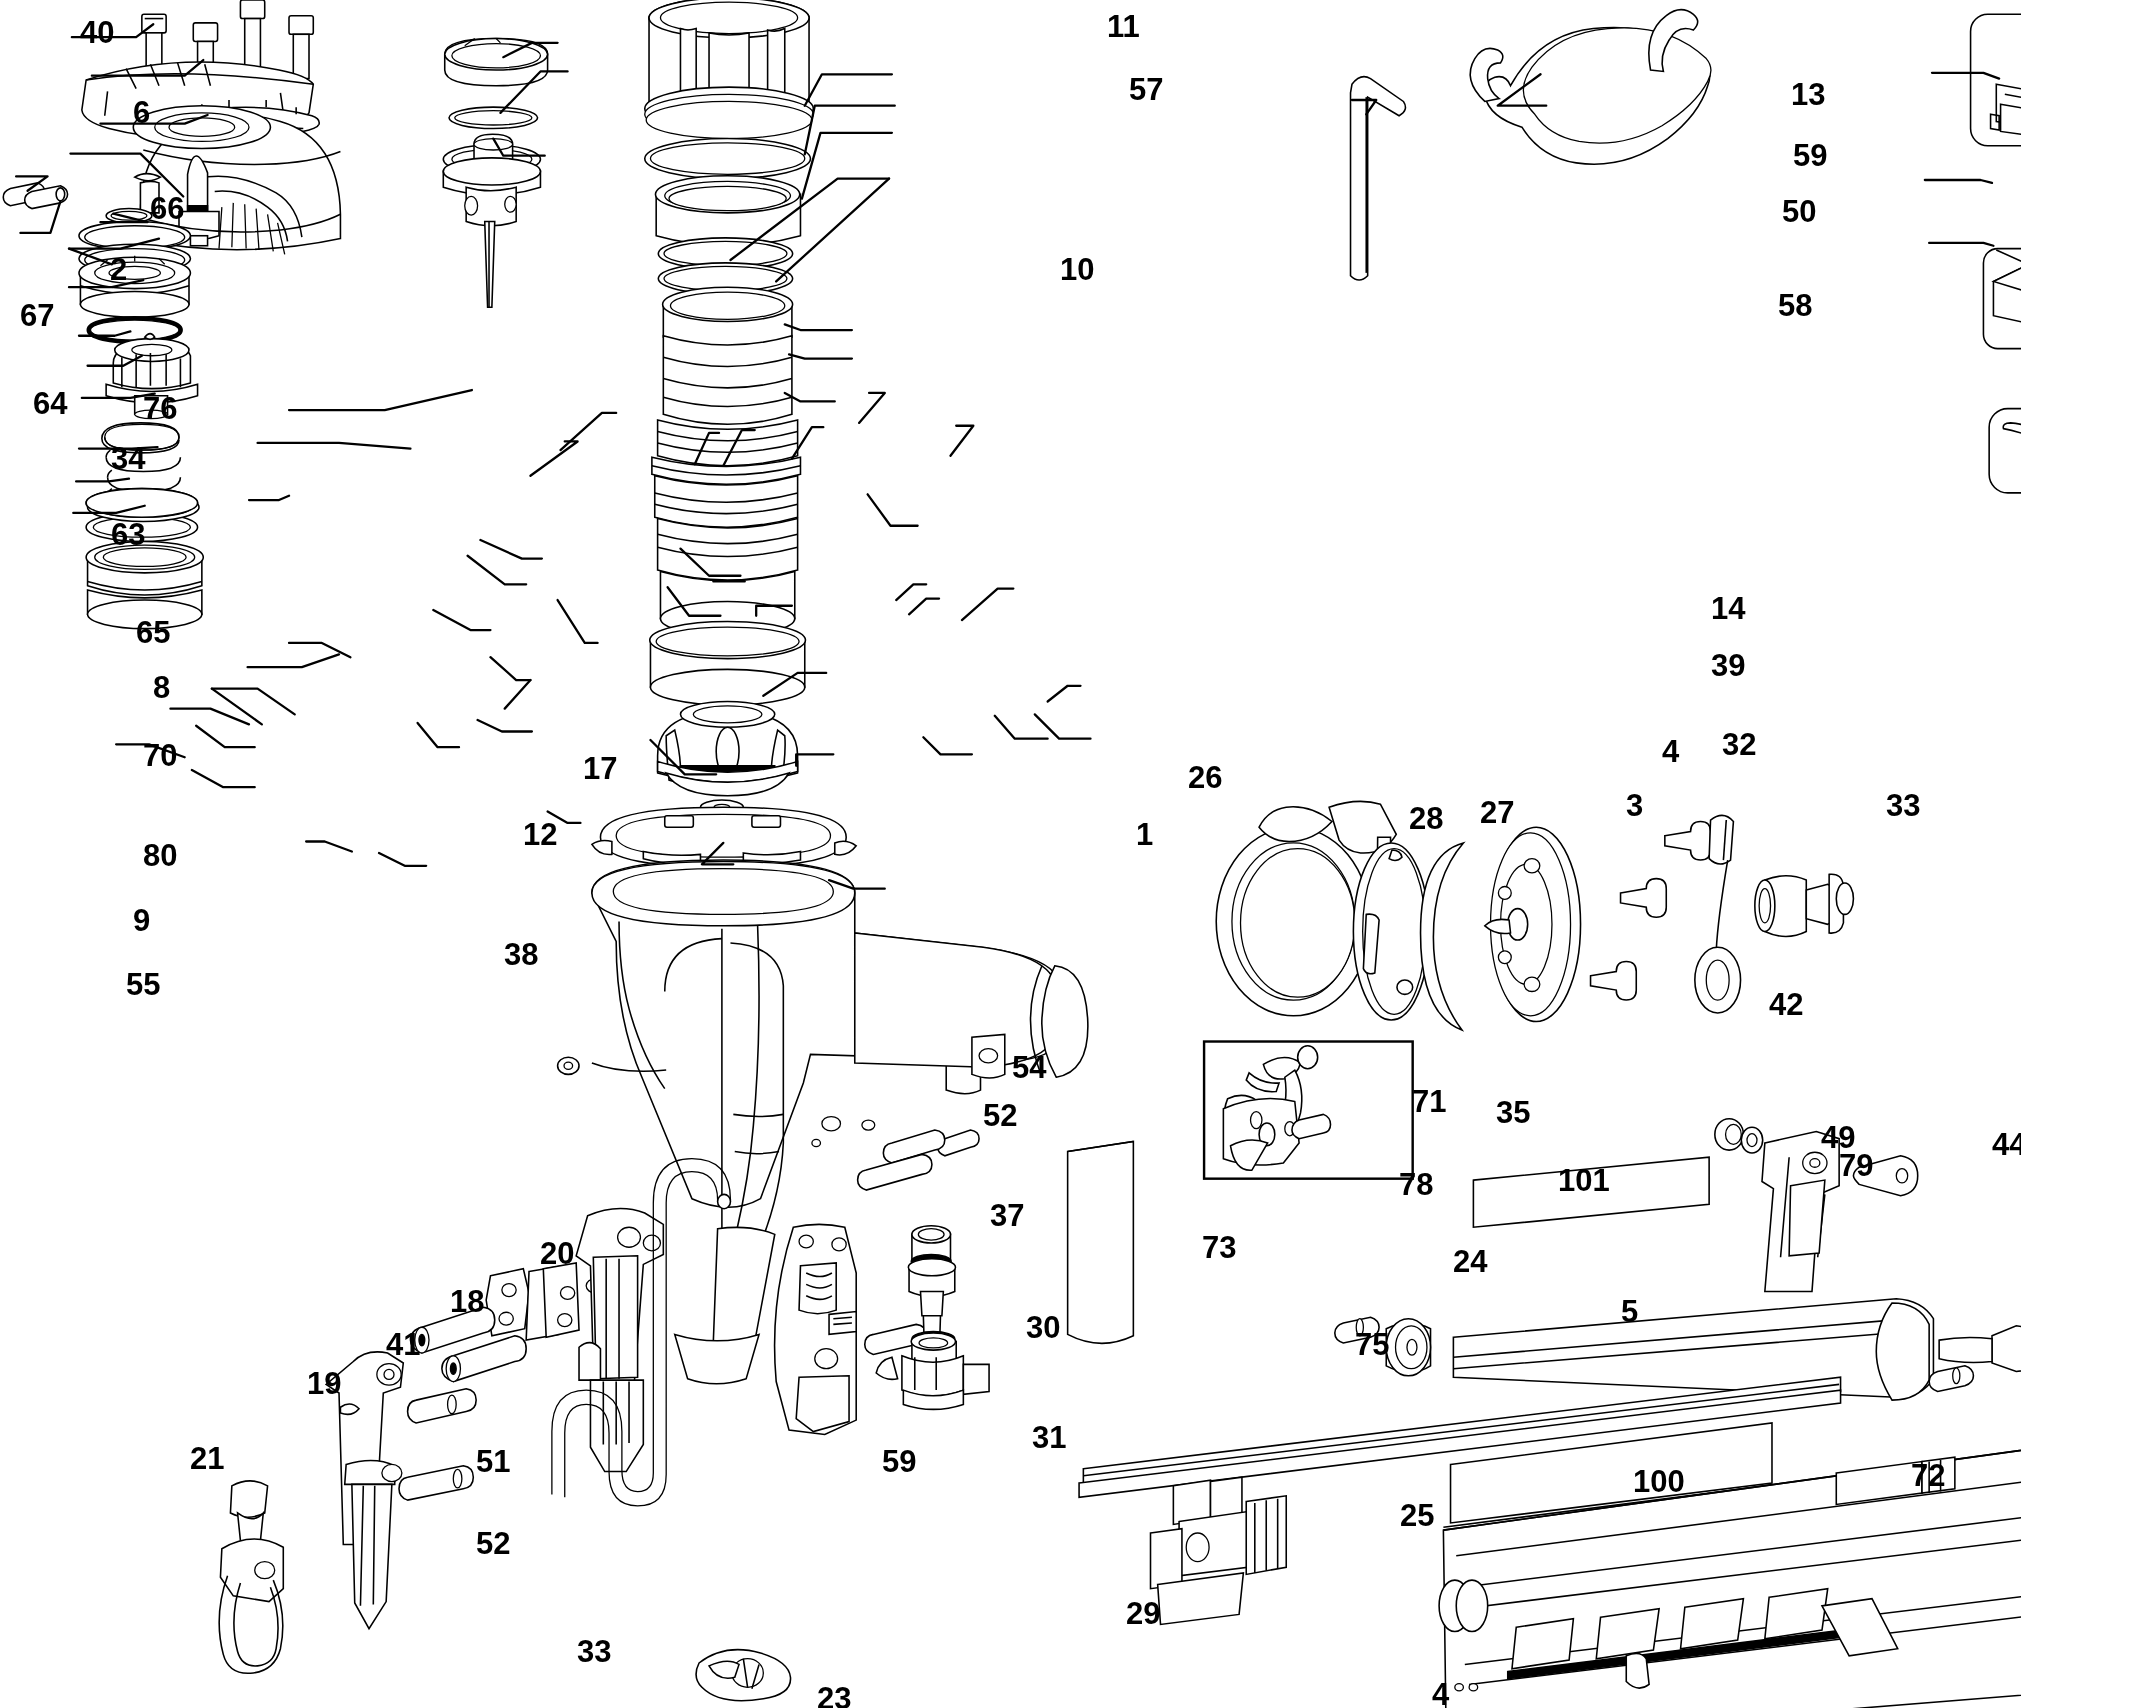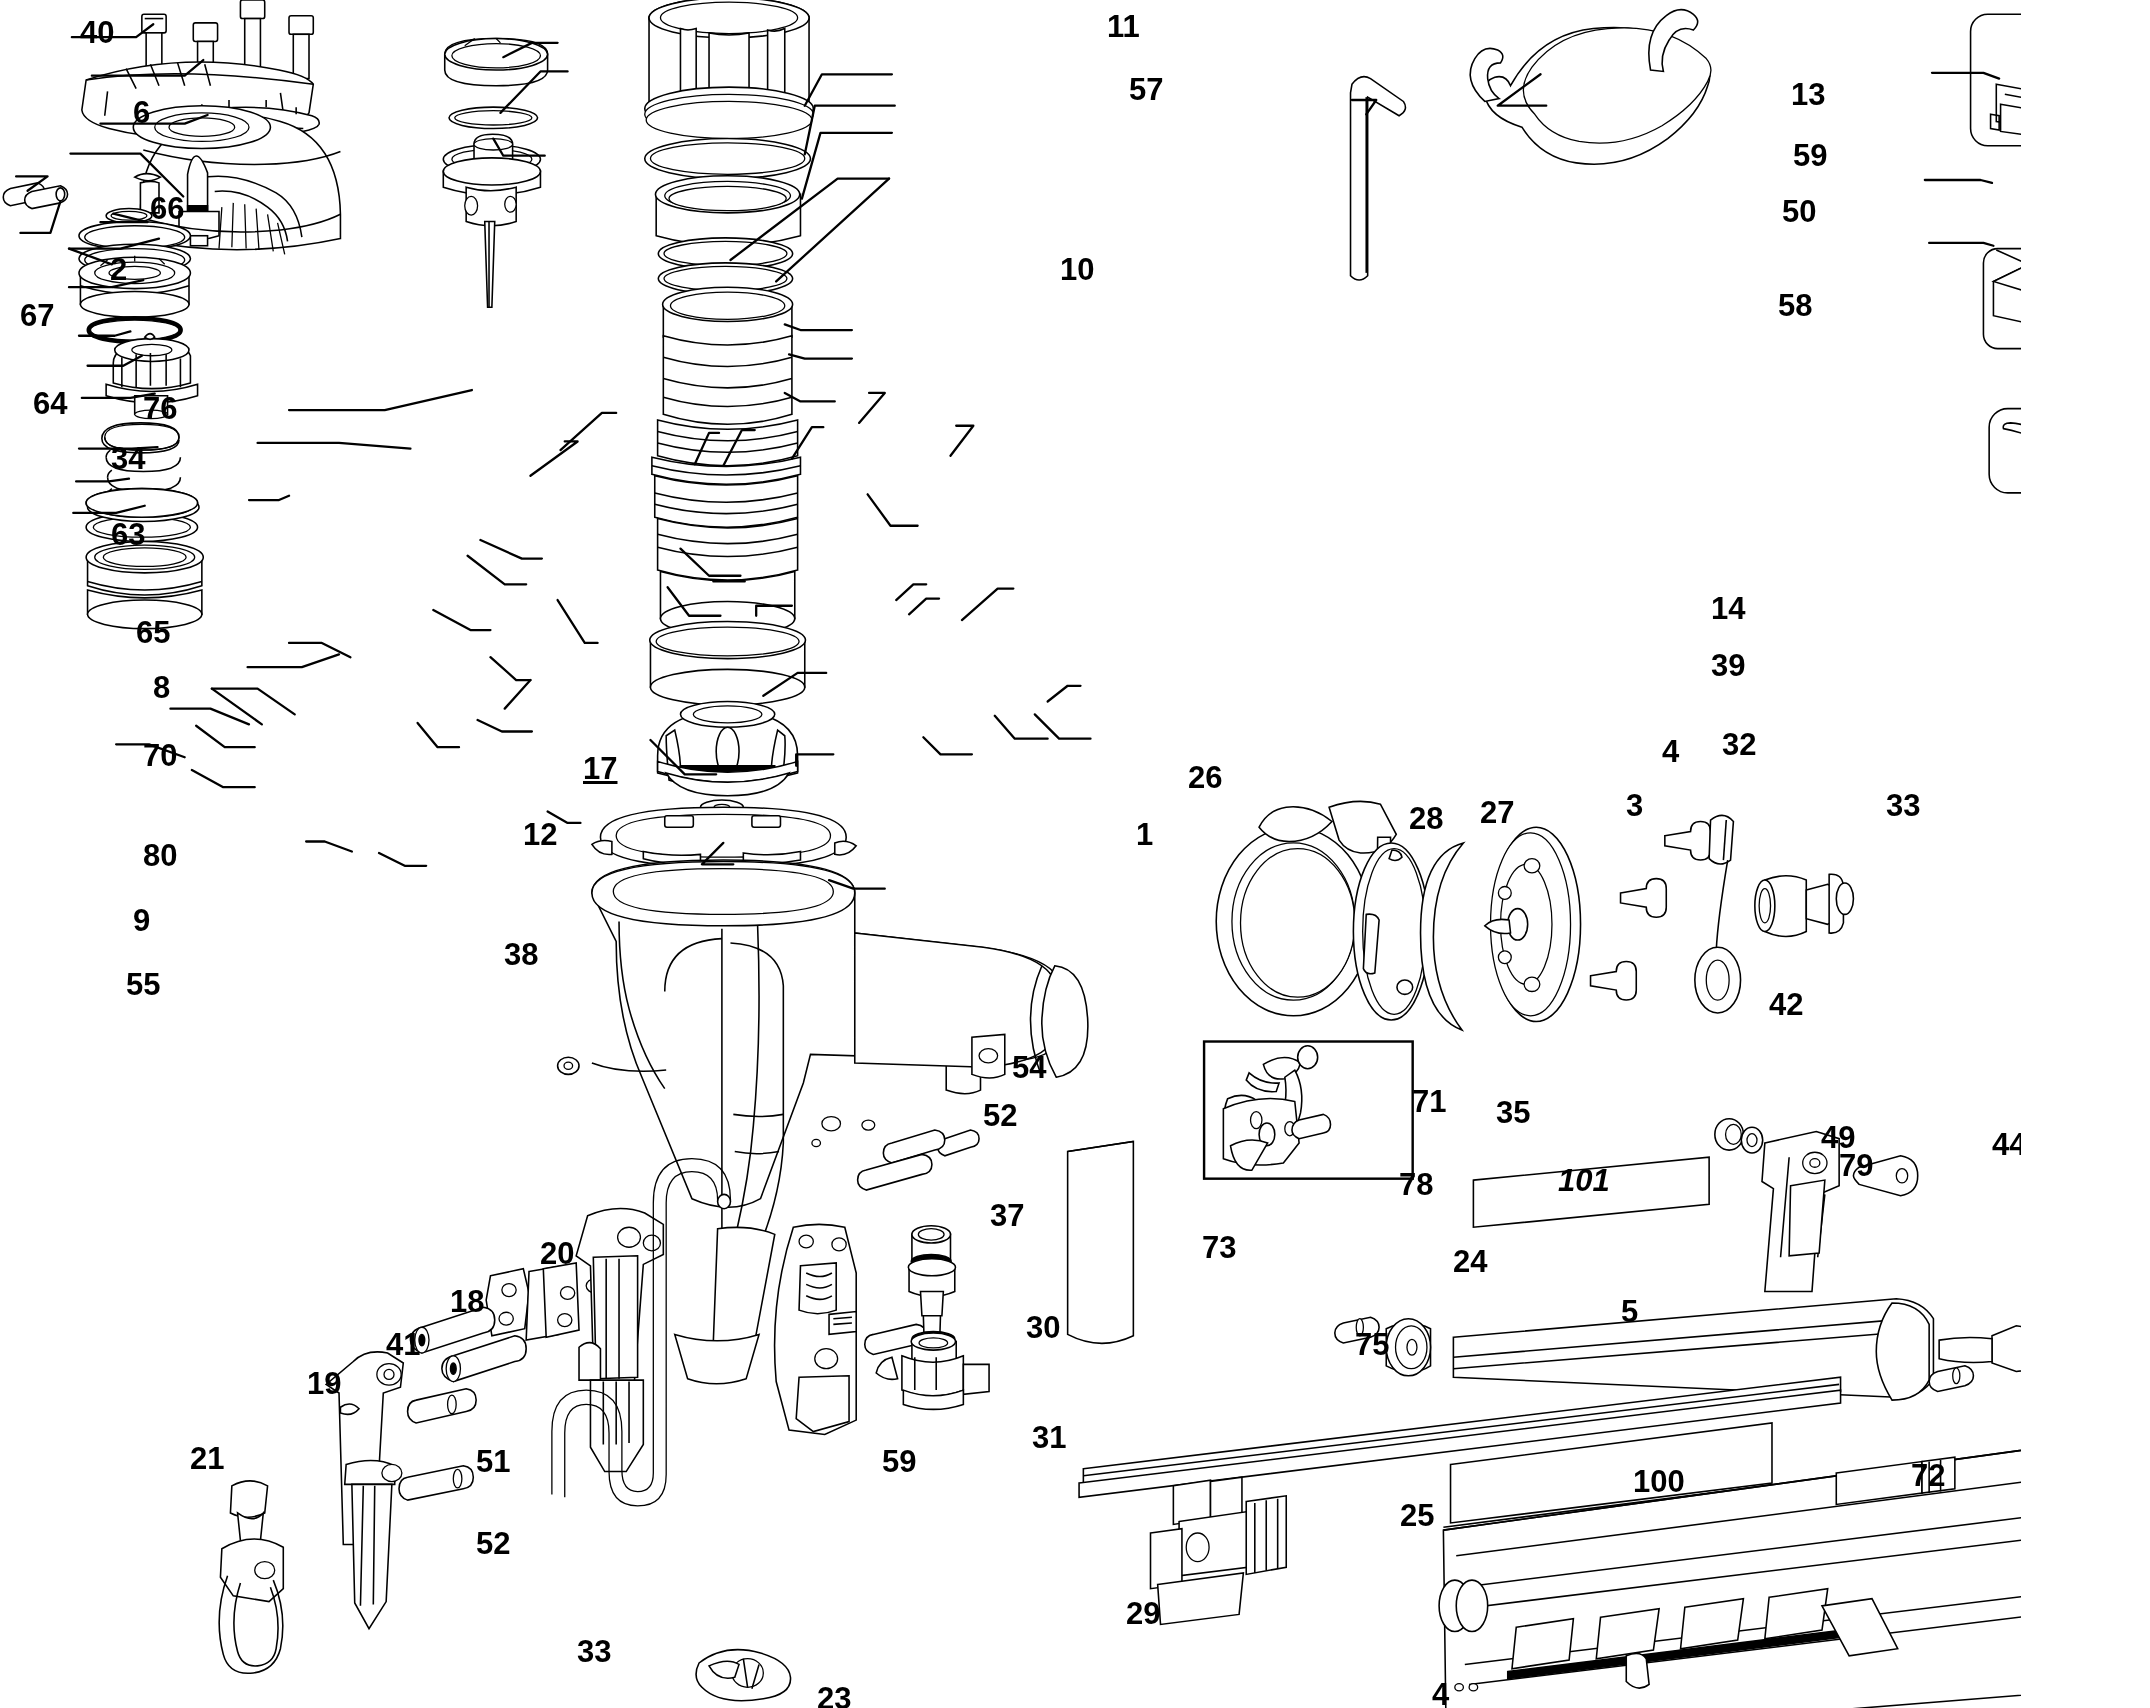--- a/index.html
+++ b/index.html
@@ -797,42 +797,42 @@
       <div class="callout" style="left: 33px; top: 388px;">64</div>
       <div class="callout" style="left: 111px; top: 443px;">34</div>
       <div class="callout" style="left: 111px; top: 519px;">63</div>
       <div class="callout" style="left: 1711px; top: 593px;">14</div>
       <div class="callout" style="left: 136px; top: 617px;">65</div>
       <div class="callout" style="left: 1711px; top: 650px;">39</div>
       <div class="callout" style="left: 153px; top: 672px;">8</div>
       <div class="callout" style="left: 1662px; top: 736px;">4</div>
       <div class="callout" style="left: 143px; top: 740px;">70</div>
       <div class="callout" style="left: 1722px; top: 729px;">32</div>
-      <div class="callout" style="left: 583px; top: 753px; text-decoration: underline;">17</div>
+      <div class="callout" style="left: 583px; top: 753px;">17</div>
       <div class="callout" style="left: 1188px; top: 762px;">26</div>
       <div class="callout" style="left: 523px; top: 819px;">12</div>
       <div class="callout" style="left: 1626px; top: 790px;">3</div>
       <div class="callout" style="left: 143px; top: 840px;">80</div>
       <div class="callout" style="left: 1409px; top: 803px;">28</div>
       <div class="callout" style="left: 1480px; top: 797px;">27</div>
       <div class="callout" style="left: 1886px; top: 790px;">33</div>
       <div class="callout" style="left: 1136px; top: 819px;">1</div>
       <div class="callout" style="left: 133px; top: 905px;">9</div>
       <div class="callout" style="left: 126px; top: 969px;">55</div>
       <div class="callout" style="left: 504px; top: 939px;">38</div>
       <div class="callout" style="left: 1769px; top: 989px;">42</div>
       <div class="callout" style="left: 1012px; top: 1052px;">54</div>
       <div class="callout" style="left: 983px; top: 1100px;">52</div>
       <div class="callout" style="left: 1412px; top: 1086px;">71</div>
       <div class="callout" style="left: 1496px; top: 1097px;">35</div>
       <div class="callout" style="left: 1821px; top: 1122px;">49</div>
       <div class="callout" style="left: 1839px; top: 1150px;">79</div>
       <div class="callout" style="left: 1992px; top: 1129px;">44</div>
       <div class="callout" style="left: 1399px; top: 1169px;">78</div>
-      <div class="callout" style="left: 1558px; top: 1165px; font-style: italic;">101</div>
+      <div class="callout" style="left: 1558px; top: 1165px;">101</div>
       <div class="callout" style="left: 990px; top: 1200px;">37</div>
       <div class="callout" style="left: 1202px; top: 1232px;">73</div>
       <div class="callout" style="left: 1453px; top: 1246px;">24</div>
       <div class="callout" style="left: 540px; top: 1238px;">20</div>
       <div class="callout" style="left: 1621px; top: 1296px;">5</div>
       <div class="callout" style="left: 450px; top: 1286px;">18</div>
       <div class="callout" style="left: 1355px; top: 1329px;">75</div>
       <div class="callout" style="left: 386px; top: 1329px;">41</div>
       <div class="callout" style="left: 2125px; top: 1326px;">102</div>
       <div class="callout" style="left: 307px; top: 1368px;">19</div>

